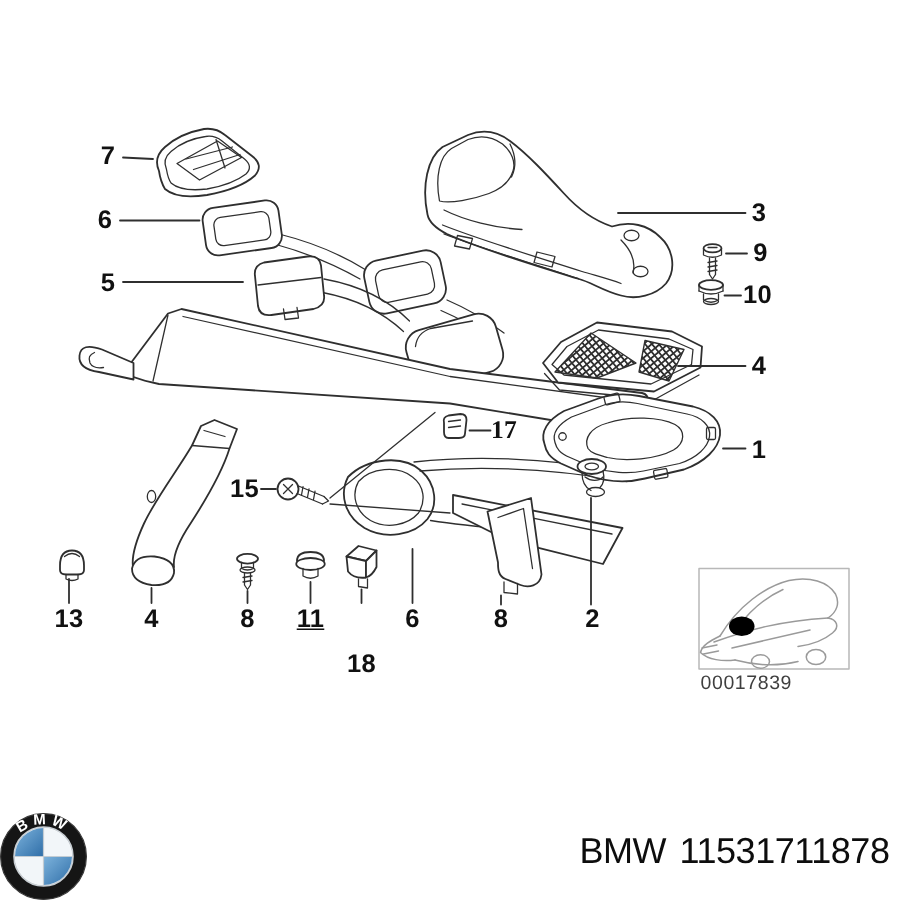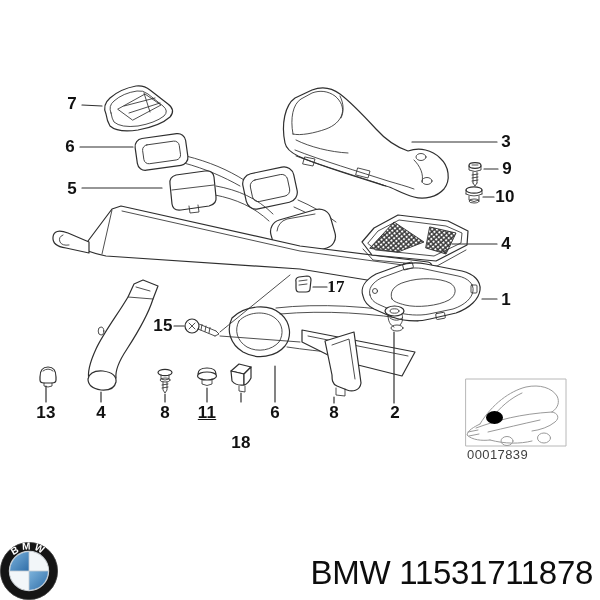--- a/index.html
+++ b/index.html
@@ -13,21 +13,21 @@
   .art .hatch{fill:url(#hatchpat);stroke-width:0.9;}
   .art .gray{stroke:#9a9a9a;stroke-width:1;}
   .art .tb{stroke:#b8b8b8;stroke-width:1;}
   .art .dot{fill:#000000;stroke:none;}
   .callouts{position:absolute;left:0;top:0;width:600px;height:600px;pointer-events:none;}
   .callout{position:absolute;transform:translate(-50%,-50%);
       font-weight:700;font-size:17px;color:#111111;letter-spacing:0.2px;}
   .thumb-code{position:absolute;left:467px;top:447px;font-size:13px;color:#3f3f3f;
       letter-spacing:0.4px;}
   .footer-logo{position:absolute;left:0px;top:542px;width:58px;height:58px;}
-  .part-text{position:absolute;right:7px;top:554px;font-size:33px;color:#0d0d0d;
+  .part-text{position:absolute;right:7px;top:554px;font-size:24px;color:#0d0d0d;
       letter-spacing:-0.3px;white-space:nowrap;}
   .part-text span{margin-left:9px;}
   .part-text span:first-child{margin-left:0;}
 </style>
 </head>
 <body>
 
 <div class="stage">
 
   <svg class="art" viewBox="0 0 600 600" xmlns="http://www.w3.org/2000/svg">

